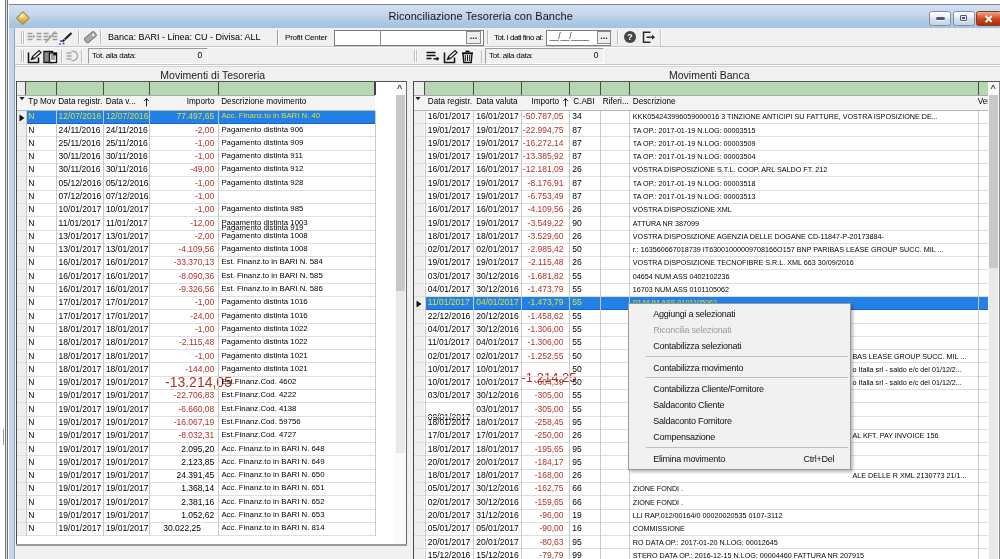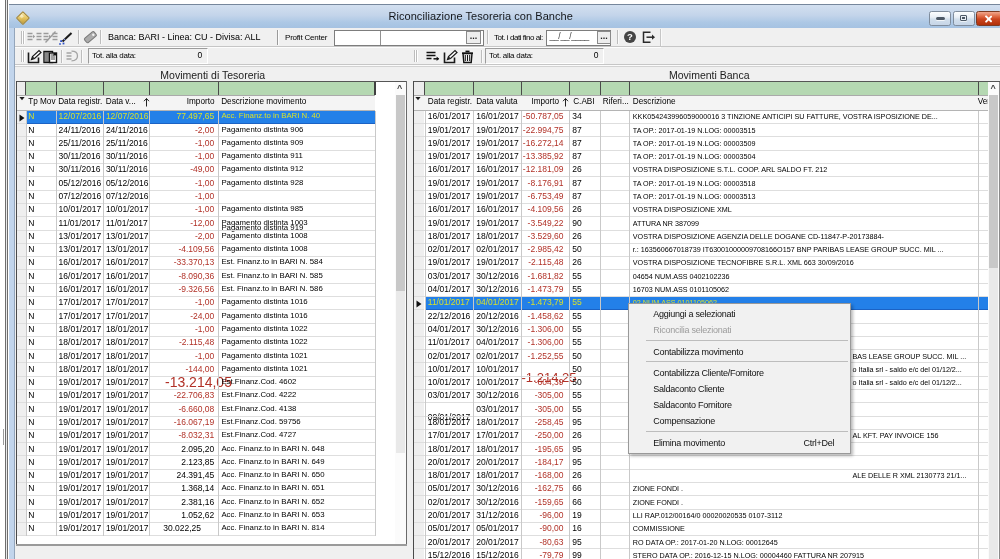--- a/index.html
+++ b/index.html
@@ -689,20 +689,21 @@
 <div class="a" style="left:628.5px;top:110.9px;width:1px;height:448.1px;background:#c9c9c9;"></div>
 <div class="a" style="left:977.5px;top:110.9px;width:1px;height:448.1px;background:#c9c9c9;"></div>
 <div class="a" style="left:988.3px;top:81.8px;width:11px;height:477.2px;background:#fbfbfb;"></div>
 <div class="t" style="left:990.6px;top:83.4px;font-size:9px;line-height:10.35px;color:#444;font-weight:bold">^</div>
 <div class="a" style="left:989.1px;top:95px;width:9.4px;height:173px;background:#c8c8c8;"></div>
 <div class="a" style="left:989.1px;top:268px;width:9.4px;height:291px;background:#e9e9e9;"></div>
 <div class="a" style="left:999.2px;top:81.8px;width:0.8px;height:477.2px;background:#8a8a8a;"></div>
 <div class="a" style="left:627.8px;top:303.0px;width:223.4px;background:#f1f1f1;border:1px solid #999;box-sizing:border-box;box-shadow:2px 2px 3px rgba(0,0,0,0.28);padding:2.3px 0 2.1px 0;z-index:50">
 <div style="height:16px;line-height:16px;padding-left:24.5px;font-size:9px;letter-spacing:-0.25px;color:#111;white-space:nowrap">Aggiungi a selezionati</div>
 <div style="height:16px;line-height:16px;padding-left:24.5px;font-size:9px;letter-spacing:-0.25px;color:#9c9c9c;white-space:nowrap">Riconcilia selezionati</div>
+<div style="height:16px;line-height:16px;padding-left:24.5px;font-size:9px;letter-spacing:-0.25px;color:#111;white-space:nowrap">Contabilizza selezionati</div>
 <div style="height:5.6px;position:relative">
       <div style="position:absolute;left:17.5px;right:2px;top:1.6px;height:1px;background:#bdbdbd"></div>
     </div>
 <div style="height:16px;line-height:16px;padding-left:24.5px;font-size:9px;letter-spacing:-0.25px;color:#111;white-space:nowrap">Contabilizza movimento</div>
 <div style="height:5.6px;position:relative">
       <div style="position:absolute;left:17.5px;right:2px;top:1.6px;height:1px;background:#bdbdbd"></div>
     </div>
 <div style="height:16px;line-height:16px;padding-left:24.5px;font-size:9px;letter-spacing:-0.25px;color:#111;white-space:nowrap">Contabilizza Cliente/Fornitore</div>
 <div style="height:16px;line-height:16px;padding-left:24.5px;font-size:9px;letter-spacing:-0.25px;color:#111;white-space:nowrap">Saldaconto Cliente</div>
 <div style="height:16px;line-height:16px;padding-left:24.5px;font-size:9px;letter-spacing:-0.25px;color:#111;white-space:nowrap">Saldaconto Fornitore</div>

